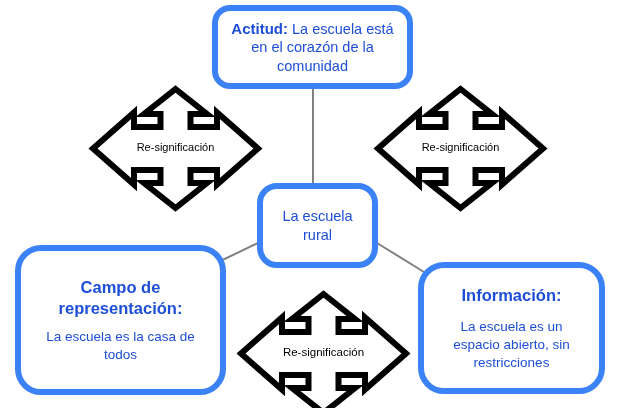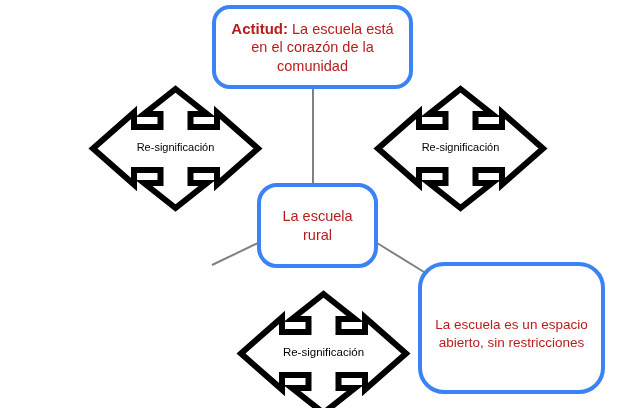--- a/index.html
+++ b/index.html
@@ -23,29 +23,29 @@
     top: 0;
     width: 624px;
     height: 408px;
     pointer-events: none;
   }
 
   
   .node {
     position: absolute;
     box-sizing: border-box;
-    border: 4px solid #3b82f6;
+    border: 6px solid #3b82f6;
     border-radius: 22px;
     background: #ffffff;
     display: flex;
     flex-direction: column;
     align-items: center;
     justify-content: center;
     text-align: center;
-    color: #b91c1c;
+    color: #1d4ed8;
     line-height: 1.28;
   }
 
   #node-actitud {
     left: 212px;
     top: 5px;
     width: 201px;
     height: 84px;
     border-radius: 18px;
     padding: 0 10px;
@@ -150,22 +150,27 @@
   </svg>
 
   <div class="node" id="node-actitud">
     <div class="body"><span class="lead">Actitud:</span><span> La escuela está en el corazón de la comunidad</span></div>
   </div>
 
   <div class="node" id="node-central">
     <div>La escuela rural</div>
   </div>
 
+  <div class="node" id="node-campo">
+    <div class="title">Campo de representación:</div>
+    <div class="sub">La escuela es la casa de todos</div>
+  </div>
 
   <div class="node" id="node-informacion">
+    <div class="title">Información:</div>
     <div class="sub">La escuela es un espacio abierto, sin restricciones</div>
   </div>
 
   <div class="quad-arrow" id="arrow-left">
     <svg viewBox="0 0 151 97" width="151" height="97" aria-hidden="true">
       <path class="arrow-path" d="M 60.5 27 L 60.5 14 L 44 14 L 75.5 -11 L 107 14 L 90.5 14 L 90.5 27
                L 117 27 L 117 12.5 L 158 48.5 L 117 84.5 L 117 70 L 90.5 70
                L 90.5 83 L 107 83 L 75.5 108 L 44 83 L 60.5 83 L 60.5 70
                L 34 70 L 34 84.5 L -7 48.5 L 34 12.5 L 34 27 Z"></path>
     </svg>

